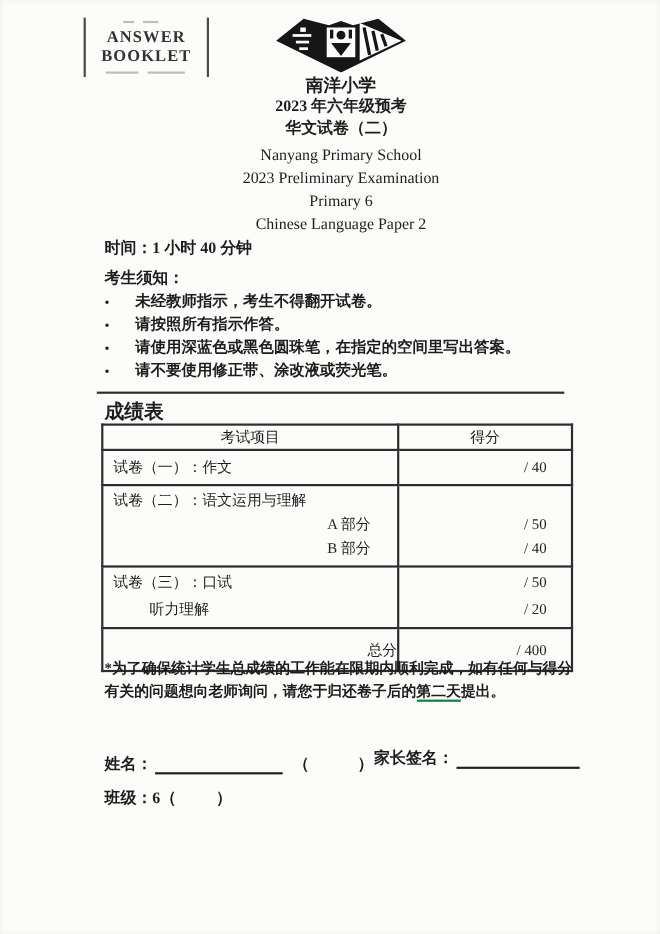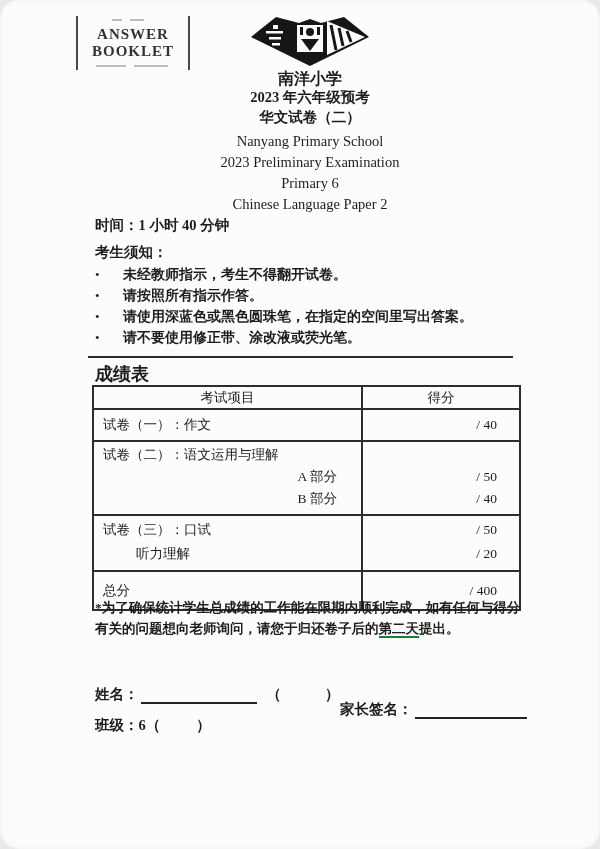--- a/index.html
+++ b/index.html
@@ -5,21 +5,20 @@
   html,body{margin:0;padding:0;background:#e9e9e7;}
   .page{
     position:relative;
     width:600px;height:849px;
     margin:0 auto;
     background:#fcfcfa;
     color:#1d1d1d;
     font-family:"Liberation Serif","DejaVu Serif",serif;
     overflow:hidden;
     box-shadow:inset 0 0 6px rgba(0,0,0,0.06);
-    border-radius:19px;
   }
   
   .stamp{
     position:absolute;left:76px;top:16px;width:110px;height:54px;
     border-left:2px solid #4a4a4a;border-right:2px solid #4a4a4a;
     display:flex;flex-direction:column;justify-content:center;align-items:center;
     color:#333;
   }
   .stamp-line{
     font-weight:700;font-size:15px;letter-spacing:1px;line-height:17px;
@@ -49,36 +48,36 @@
   .bullet-glyph{width:28px;flex:0 0 28px;font-size:13px;}
   .rule{left:88px;top:356px;width:425px;height:2px;background:#2d2d2d;}
   .table-title{left:95px;top:362px;font-size:18px;text-align:right;}
   
   .score-table{left:92px;top:385px;width:423px;border-collapse:collapse;table-layout:fixed;}
   .score-table td{border:2px solid #2d2d2d;padding:0;vertical-align:middle;font-weight:400;font-size:13.5px;}
   .col-item{width:267px;}
   .col-score{width:156px;}
   .td-center{text-align:center;height:21px;}
   .row-h1 td{height:30px;}
-  .row-h4 td{height:37px;}
+  .row-h4 td{height:37px;text-align:right;}
   .pl{padding-left:9px !important;}
   .score-cell{text-align:right;padding-right:22px !important;}
   .line{line-height:22px;}
   .line3{line-height:24px;}
   .al-r{text-align:right;padding-right:24px;}
   .indent{padding-left:42px;}
   .cellpad{padding:2px 0 4px 0 !important;vertical-align:top !important;}
   
   .footnote{left:95px;top:597px;width:428px;font-size:13.5px;line-height:21px;}
   .u{border-bottom:2px solid #15803d;padding-bottom:0px;}
   
   .field-row{display:flex;align-items:flex-end;font-size:14.5px;}
   .name-row{left:95px;top:685px;}
   .class-row{left:95px;top:716px;}
-  .parent-block{left:340px;top:700px;}
+  .parent-block{left:340px;top:680px;}
   .blank{display:inline-block;border-bottom:2px solid #222;height:15px;}
   .blank-name{width:116px;margin-left:2px;}
   .blank-parent{width:112px;margin-left:2px;}
   .sp-name{display:inline-block;width:44px;}
   .sp-class{display:inline-block;width:36px;}
   .po{margin-left:10px;}
 </style>
 </head>
 <body>
 

